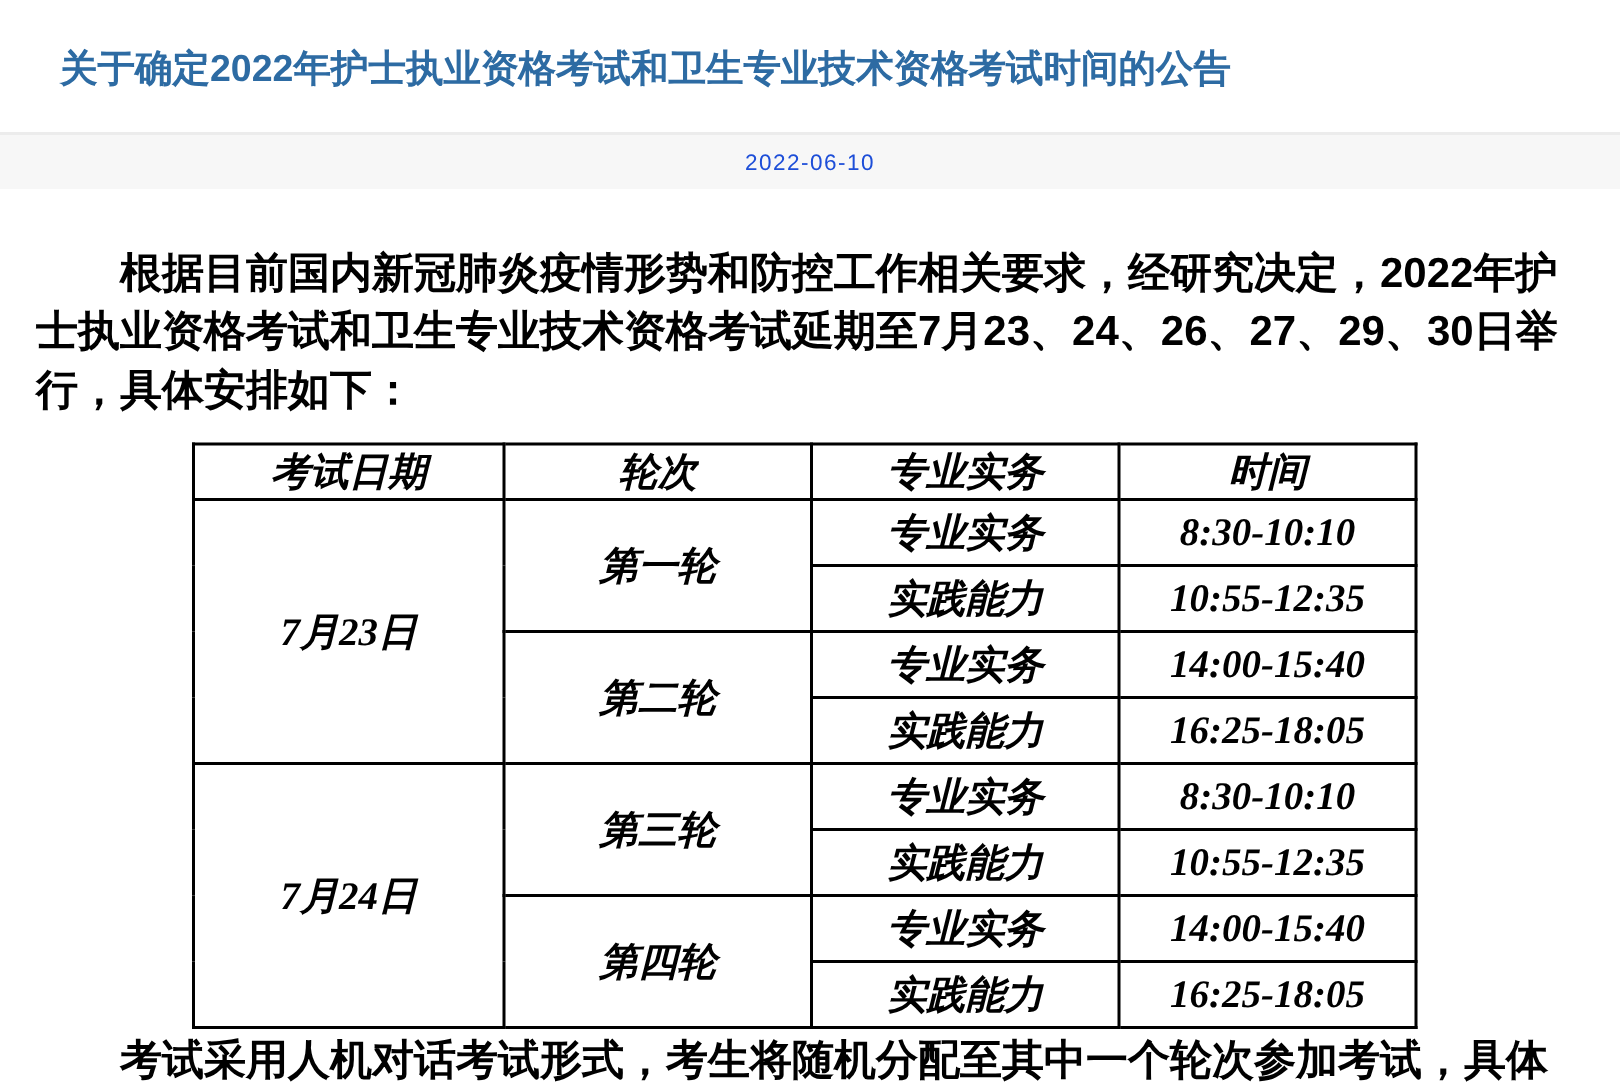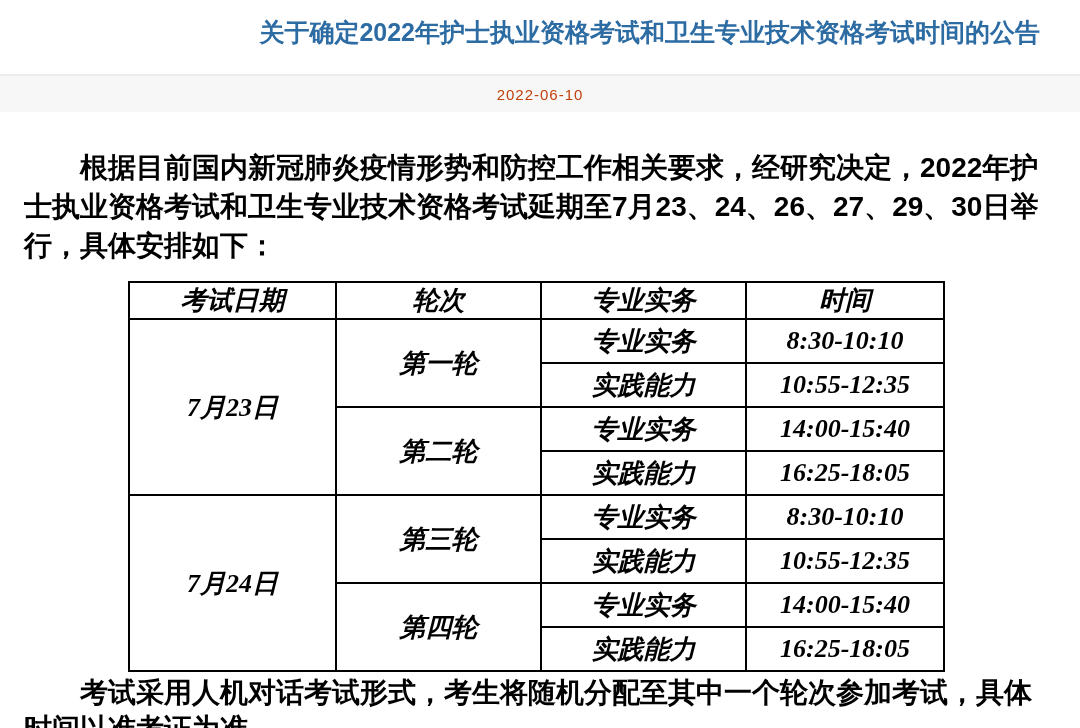--- a/index.html
+++ b/index.html
@@ -7,42 +7,42 @@
     margin: 0; padding: 0;
     width: 1080px; height: 728px;
     background: #ffffff;
     overflow: hidden;
     font-family: "Liberation Sans", "DejaVu Sans", sans-serif;
   }
   .page { width: 1080px; height: 728px; position: relative; }
 
   
   .title {
-    margin: 16px 0 0 0;
+    margin: 30px 0 0 0;
     padding: 0 40px;
-    text-align: right;
+    text-align: left;
     font-size: 25px;
     line-height: 32px;
     font-weight: bold;
     color: #2d6ba3;
   }
 
   
   .date-bar {
     margin-top: 26px;
     height: 38px;
     background: #f7f7f7;
     border-top: 2px solid #ececec;
     display: flex;
     align-items: center;
     justify-content: center;
   }
   .date-bar .date {
     font-size: 15px;
-    color: #c2410c;
+    color: #1d4ed8;
     letter-spacing: 1px;
   }
 
   
   .content {
     margin-top: 36px;
     padding: 0 18px 0 8px;
     color: #000000;
     font-weight: bold;
     font-size: 28px;

